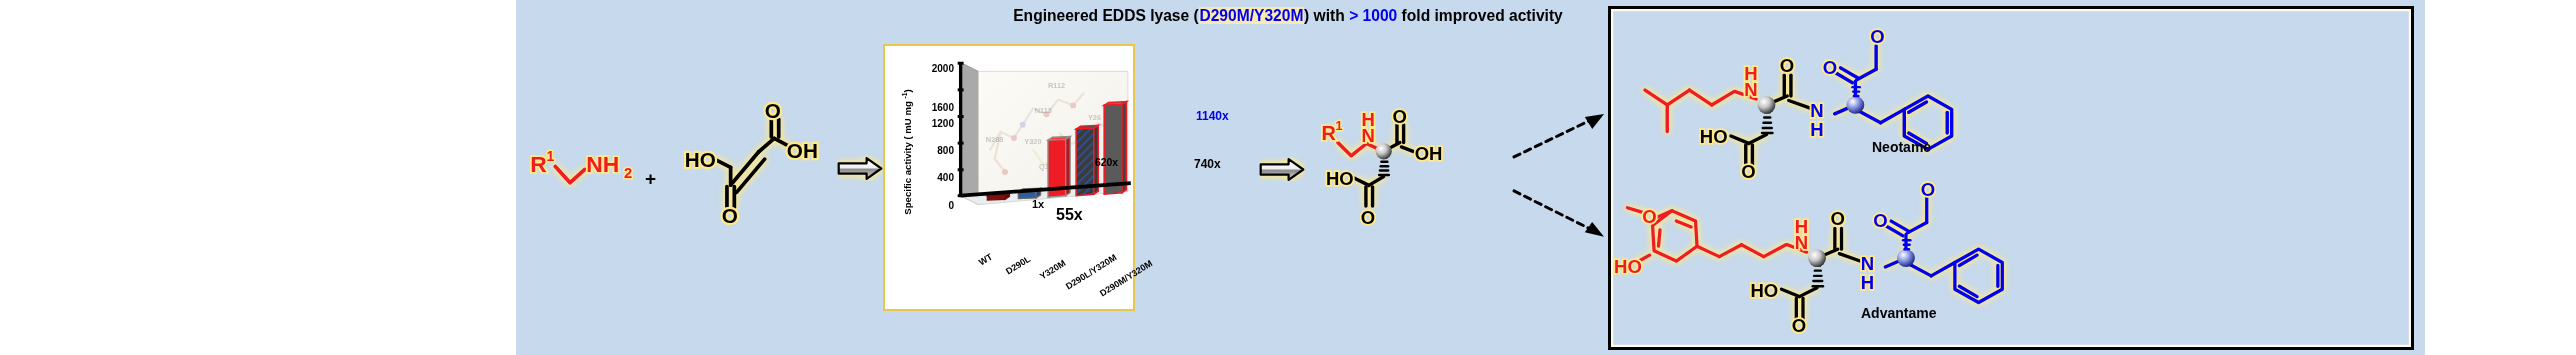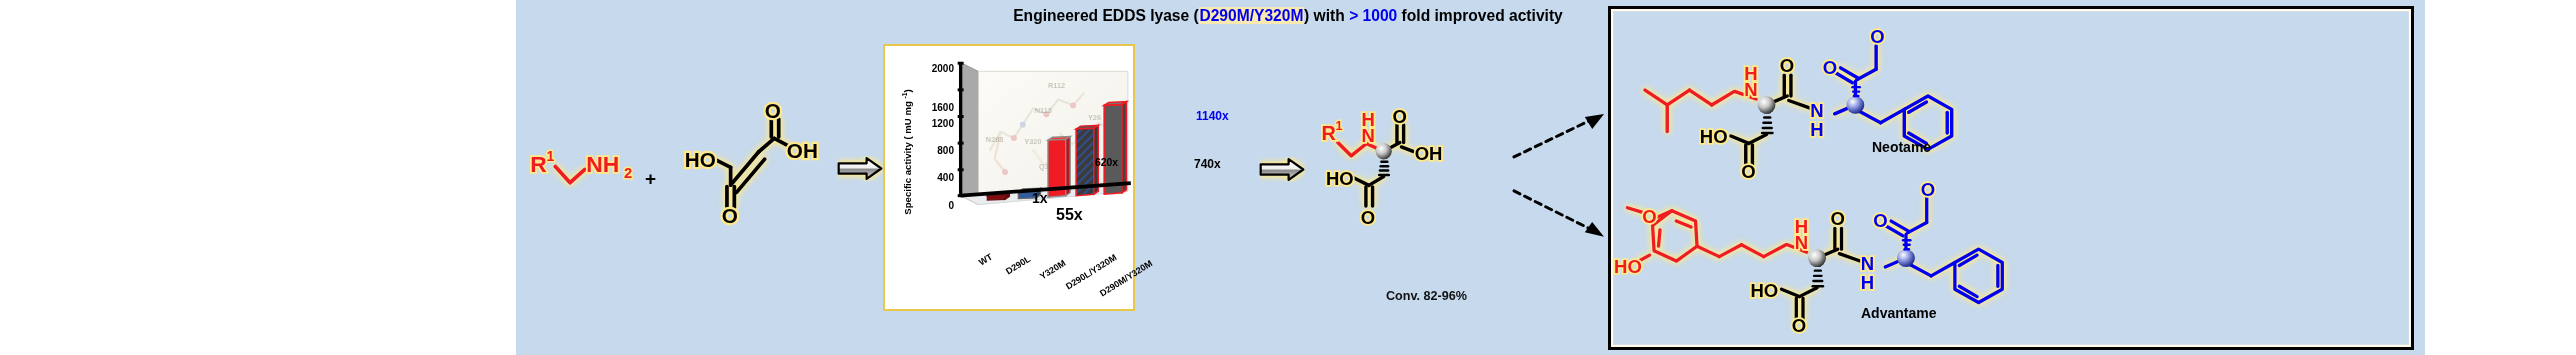--- a/index.html
+++ b/index.html
@@ -247,21 +247,21 @@
         <g stroke="#000" stroke-width="4">
           <line x1="2" y1="3" x2="10" y2="3"></line>
           <line x1="2" y1="39" x2="10" y2="39"></line>
           <line x1="2" y1="75" x2="10" y2="75"></line>
           <line x1="2" y1="111" x2="10" y2="111"></line>
           <line x1="2" y1="147" x2="10" y2="147"></line>
           <line x1="2" y1="182" x2="10" y2="182"></line>
         </g>
       </svg>
 
-      <div class="foldlab" style="left:147px;top:144px;font-size:14px;">1x</div>
+      <div class="foldlab" style="left:147px;top:152px;font-size:11px;">1x</div>
       <div class="foldlab" style="left:171px;top:148px;font-size:16px;margin-top:12px;">55x</div>
       <div class="foldlab" style="left:210px;top:111px;font-size:10.4px;">620x</div>
       <div class="foldlab" style="left:261px;top:111px;font-size:12px;margin-left:48px;">740x</div>
       <div class="foldlab hi" style="left:311px;top:63px;">1140x</div>
 
       <div class="catlab" style="left:92px;top:213px;">WT</div>
       <div class="catlab" style="left:119px;top:222px;">D290L</div>
       <div class="catlab" style="left:153px;top:227px;">Y320M</div>
       <div class="catlab" style="left:179px;top:237px;">D290L/Y320M</div>
       <div class="catlab" style="left:213px;top:244px;">D290M/Y320M</div>
@@ -326,21 +326,20 @@
       <text x="56" y="48" font-family="Liberation Sans, sans-serif" font-size="25" font-weight="bold" fill="#ee1c25" style="paint-order:stroke;stroke:#ffe98a;stroke-width:5px;">N</text>
       <text x="56" y="26" font-family="Liberation Sans, sans-serif" font-size="25" font-weight="bold" fill="#ee1c25" style="paint-order:stroke;stroke:#ffe98a;stroke-width:5px;">H</text>
       <text x="98" y="22" font-family="Liberation Sans, sans-serif" font-size="25" font-weight="bold" fill="#000" style="paint-order:stroke;stroke:#ffe98a;stroke-width:5px;">O</text>
       <text x="128" y="72" font-family="Liberation Sans, sans-serif" font-size="25" font-weight="bold" fill="#000" style="paint-order:stroke;stroke:#ffe98a;stroke-width:5px;">OH</text>
       <text x="8" y="106" font-family="Liberation Sans, sans-serif" font-size="25" font-weight="bold" fill="#000" style="paint-order:stroke;stroke:#ffe98a;stroke-width:5px;">HO</text>
       <text x="55" y="158" font-family="Liberation Sans, sans-serif" font-size="25" font-weight="bold" fill="#000" style="paint-order:stroke;stroke:#ffe98a;stroke-width:5px;">O</text>
     </svg>
   </div>
 
   <div id="convtext">
-    <div>Conv. 82-96%</div>
   </div>
 
   <div class="dasharrow" style="left:1511px;top:111px;width:96px;height:52px;">
     <svg width="96" height="52" viewBox="0 0 130 70">
       <line x1="4" y1="62" x2="108" y2="12" stroke="#000" stroke-width="4" stroke-dasharray="9,7" stroke-linecap="round"></line>
       <polygon points="126,4 100,8 110,24" fill="#000"></polygon>
     </svg>
   </div>
   <div class="dasharrow" style="left:1511px;top:185px;width:96px;height:59px;">
     <svg width="96" height="59" viewBox="0 0 130 80">

